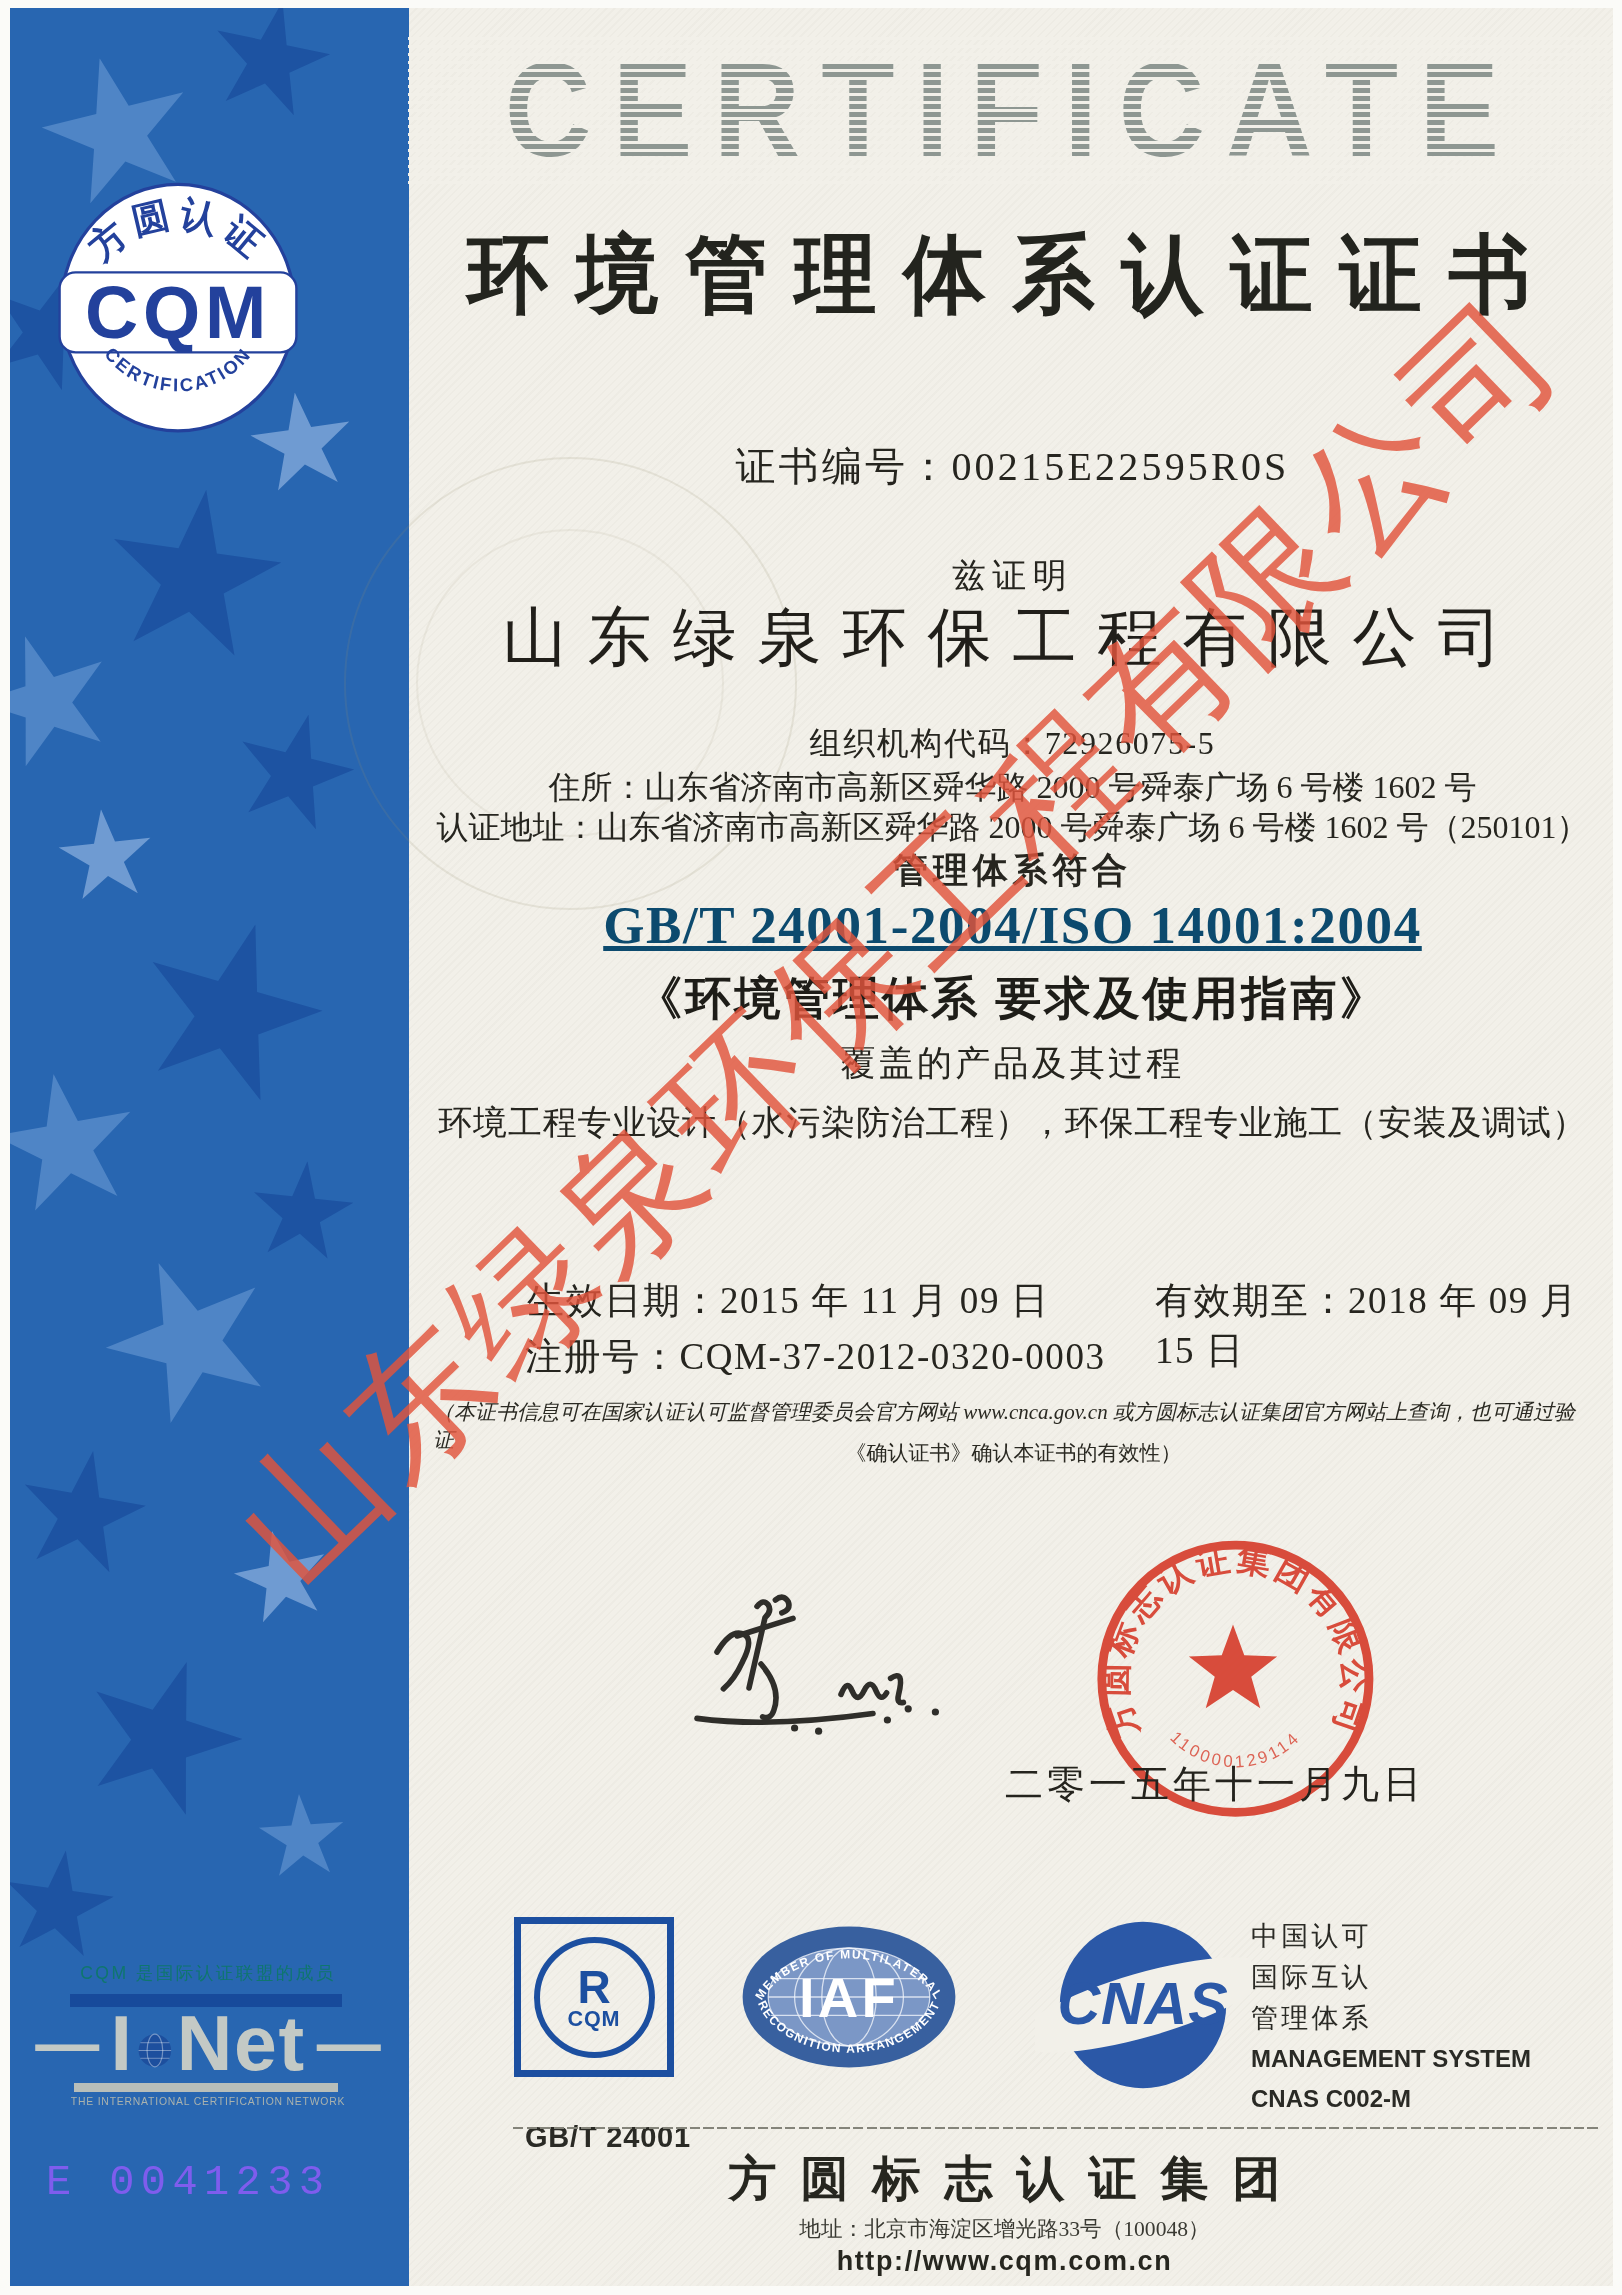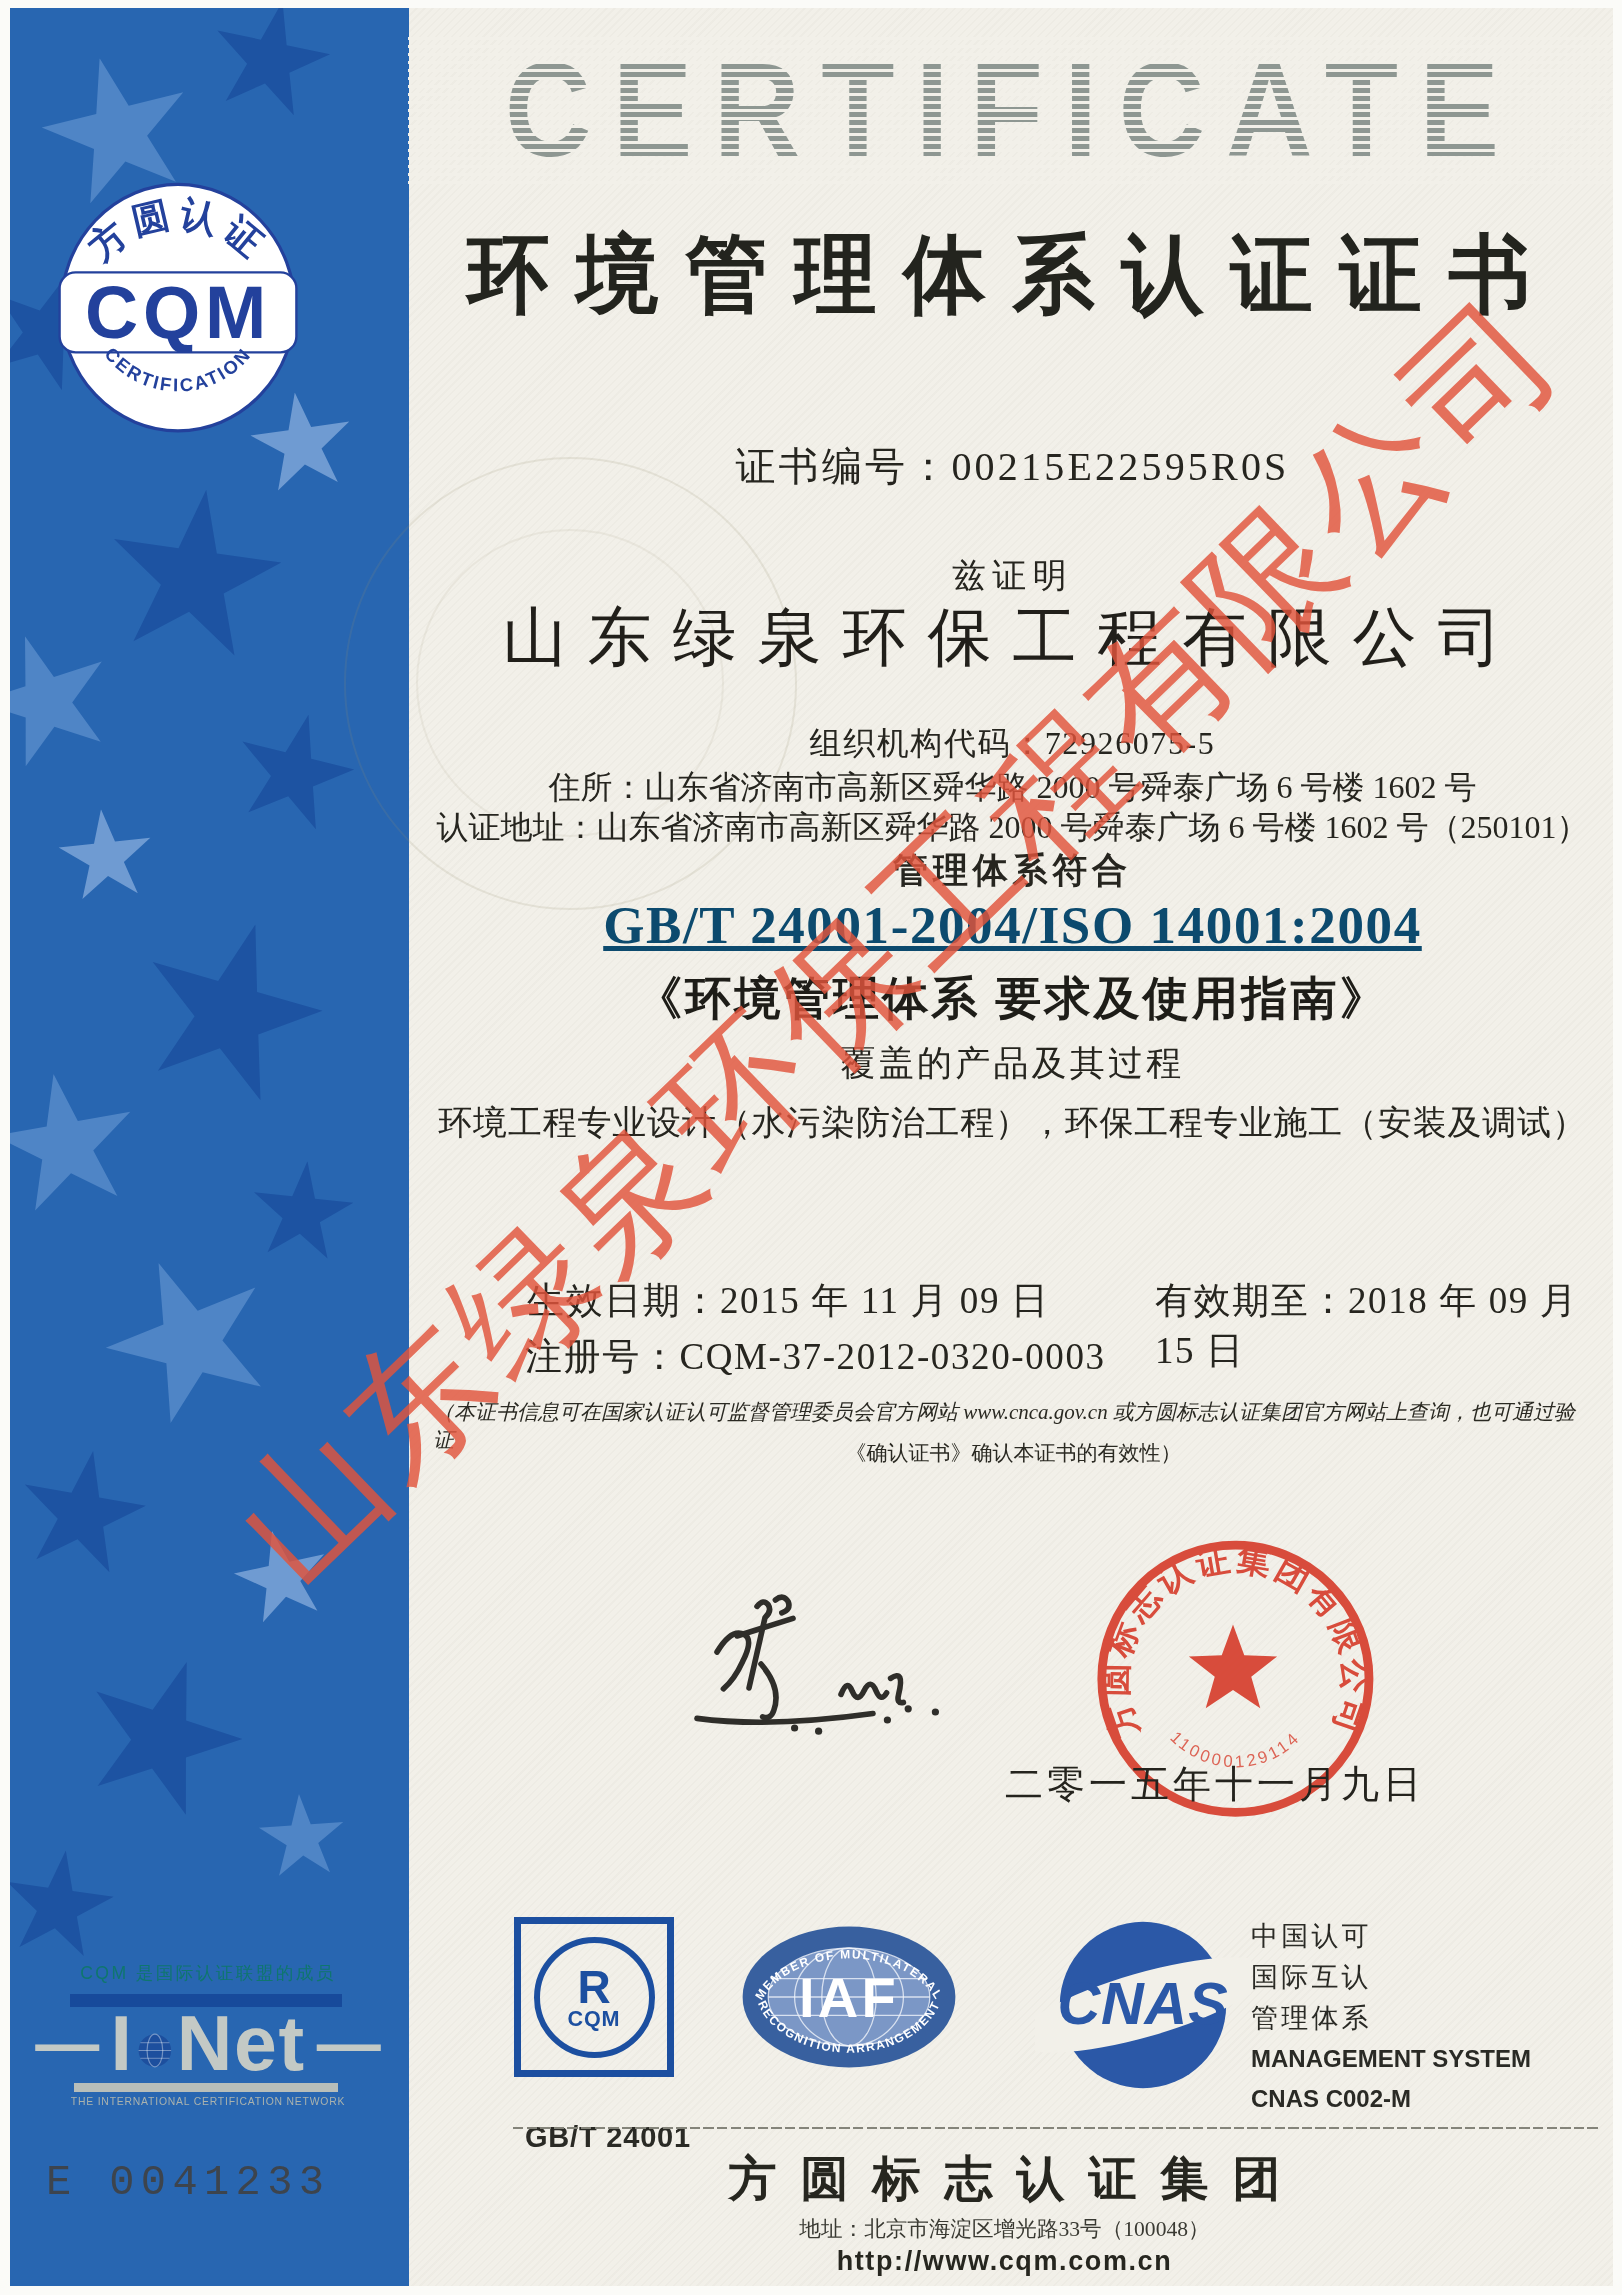--- a/index.html
+++ b/index.html
@@ -18,21 +18,21 @@
   #iqnet-bar-top{left:70px;top:1994px;width:272px;height:13px;background:#174a9b;z-index:6;}
   #iqnet-row{left:24px;top:1999px;width:368px;height:88px;display:flex;align-items:center;justify-content:center;
       color:#c3c9c5;font-family:"Liberation Sans",sans-serif;font-weight:bold;z-index:7;}
   #iqnet-row .dash{font-size:64px;line-height:64px;margin:0 11.2px;}
   #iqnet-row .iq{font-size:77px;line-height:77px;letter-spacing:1.6px;}
   #iqnet-globe{display:inline-block;width:45px;height:45px;margin:14.4px 4.8px 0 4.8px;}
   #iqnet-bar-bot{left:74px;top:2083px;width:264px;height:8.8px;background:#b8beba;z-index:6;}
   #iqnet-caption{left:24px;top:2096px;width:368px;text-align:center;color:#a9b2ae;
       font-family:"Liberation Sans",sans-serif;font-size:10.4px;letter-spacing:0.8px;z-index:6;}
   #side-serial{left:46px;top:2159px;font-family:"Liberation Mono","DejaVu Sans Mono",monospace;
-      font-size:42px;letter-spacing:6.4px;color:#404040;opacity:.88;z-index:6;}
+      font-size:42px;letter-spacing:6.4px;color:#8b5cf6;opacity:.88;z-index:6;}
   
   #paper{left:408px;top:8px;width:1205px;height:2278px;background:#f2f0e9;z-index:3;}
   #paper-texture{left:408px;top:8px;width:1205px;height:2278px;z-index:3;
       background:repeating-linear-gradient(135deg,rgba(120,115,95,.035) 0 1.6px,rgba(0,0,0,0) 1.6px 5.6px);}
   .ghost-ring{border-radius:50%;border:2.4px solid rgba(150,140,110,.16);z-index:4;}
   
   #ghost-title{left:412px;top:42px;width:1201px;text-align:center;font-family:"Liberation Sans",sans-serif;
       font-weight:bold;font-size:120px;line-height:120px;letter-spacing:21px;color:#8e9792;
       transform:scaleY(1.12);transform-origin:top;z-index:5;}
   #ghost-stripes{left:408px;top:32px;width:1205px;height:152px;z-index:6;

